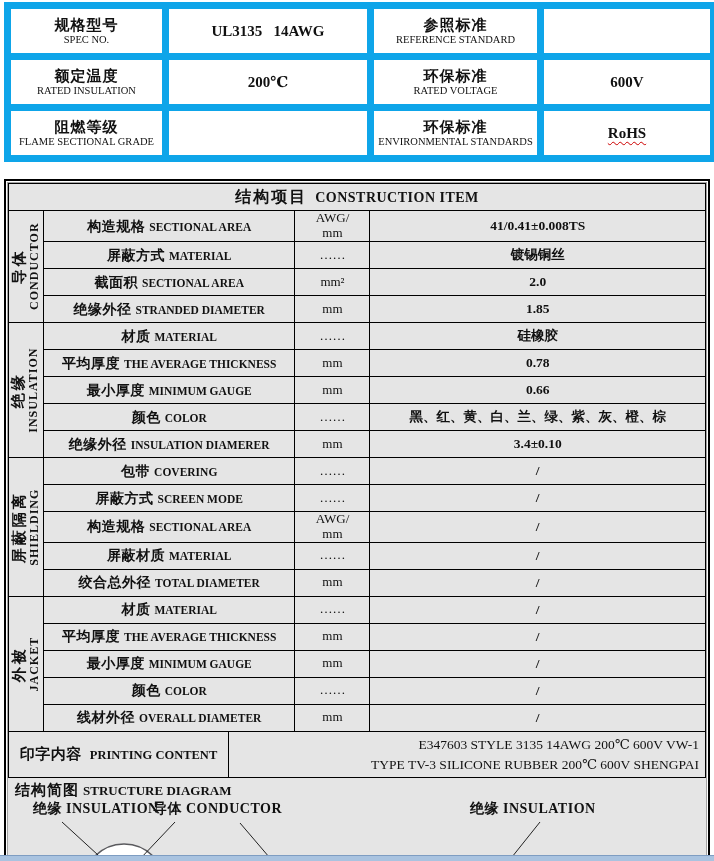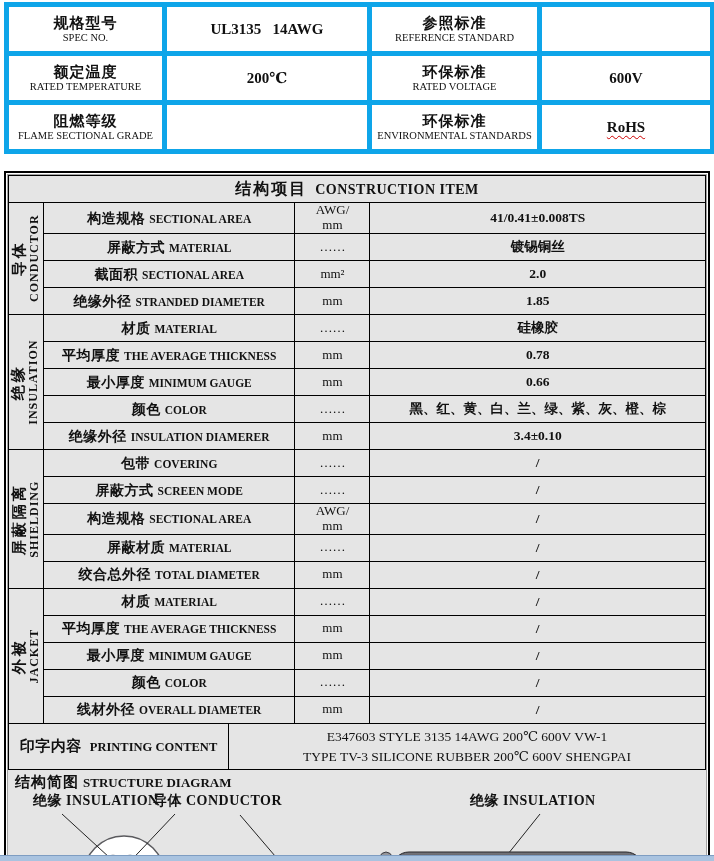--- a/index.html
+++ b/index.html
@@ -6,21 +6,21 @@
   .page{
     position:relative;width:714px;height:861px;background:#ffffff;
     font-family:"Liberation Serif","DejaVu Serif",serif;color:#111;
     overflow:hidden;
   }
   
   table.spec{
     border-collapse:collapse;table-layout:fixed;
     width:706px;margin:2px 4px 0 4px;border:2px solid #000;
   }
-  table.spec td{border:5px solid #0ea5e9;text-align:center;vertical-align:middle;padding:8px 2px;margin-left:28px;}
+  table.spec td{border:7px solid #0ea5e9;text-align:center;vertical-align:middle;padding:8px 2px;margin-left:28px;}
   table.spec tr{height:33px;}
   .zh{font-size:15px;font-weight:bold;line-height:1.1;letter-spacing:1px;}
   .en{font-size:10.5px;line-height:1.1;letter-spacing:0px;}
   .val{font-size:15px;font-weight:bold;white-space:pre-wrap;}
   .squiggle{text-decoration:underline wavy #cc0000 1px;text-underline-offset:3px;}
   
   .frame{margin:17px 4px 0 4px;border:2px solid #000;padding:1px;height:743px;box-sizing:border-box;}
   .frame-inner{border:1px solid #a3a3a3;height:100%;box-sizing:border-box;background:#e5e5e5;}
   table.grid{border-collapse:collapse;table-layout:fixed;width:100%;}
   table.grid td{border:1px solid #000;text-align:center;vertical-align:middle;padding:0 2px;overflow:hidden;}
@@ -35,21 +35,21 @@
   td.vcell{position:relative;padding:0;}
   .vwrap{position:absolute;inset:0;display:flex;align-items:center;justify-content:center;}
   .vblock{transform:rotate(-90deg);text-align:center;line-height:1.05;white-space:nowrap;}
   .vzh{font-size:15px;font-weight:bold;letter-spacing:3px;}
   .ven{font-size:12px;font-weight:bold;letter-spacing:1px;}
   
   table.ptable{border-collapse:collapse;table-layout:fixed;width:100%;}
   table.ptable td{border:1px solid #000;border-top:none;vertical-align:middle;}
   table.ptable tr{height:46px;}
   td.pl{text-align:center;}
-  td.pv{font-size:13.5px;padding:2px 6px;white-space:pre-line;line-height:1.45;text-align:center;}
+  td.pv{font-size:13.5px;padding:2px 6px;white-space:pre-line;line-height:1.45;text-align:right;}
   
   .diagram{position:relative;height:119px;overflow:hidden;}
   .diag-head{position:absolute;left:7px;top:3px;}
   .diag-head .dzh{font-size:15px;font-weight:bold;letter-spacing:1px;}
   .diag-head .den{font-size:13px;font-weight:bold;margin-top:16px;}
   .dlabel{position:absolute;top:22px;font-size:14px;font-weight:bold;letter-spacing:0.5px;white-space:nowrap;}
   .dlabel.l1{left:25px;} .dlabel.l2{left:145px;} .dlabel.l3{left:462px;}
   .dsvg{position:absolute;left:0;top:0;}
   
   .bottom-edge{position:absolute;left:0;right:0;bottom:0;height:5px;background:#a9c3e0;border-top:1px solid #7e9dc2;z-index:5;}
@@ -75,21 +75,21 @@
       <td class="val"><span>UL3135   14AWG</span></td>
       <td>
         <div class="zh">参照标准</div>
         <div class="en">REFERENCE STANDARD</div>
       </td>
       <td class="val"><span></span></td>
     </tr>
     <tr>
       <td>
         <div class="zh">额定温度</div>
-        <div class="en">RATED TEMPERATURE</div>
+        <div class="en">RATED INSULATION</div>
       </td>
       <td class="val"><span>200℃</span></td>
       <td>
         <div class="zh">环保标准</div>
         <div class="en">RATED VOLTAGE</div>
       </td>
       <td class="val"><span>600V</span></td>
     </tr>
     <tr>
       <td>

